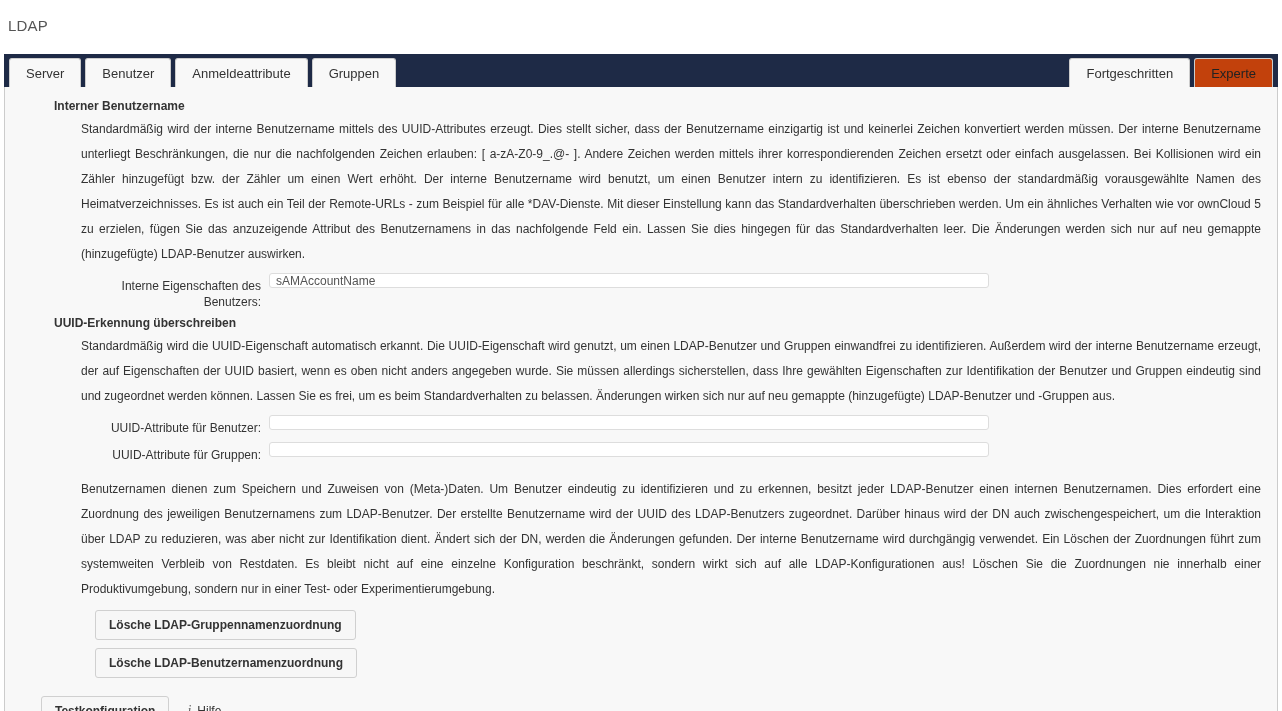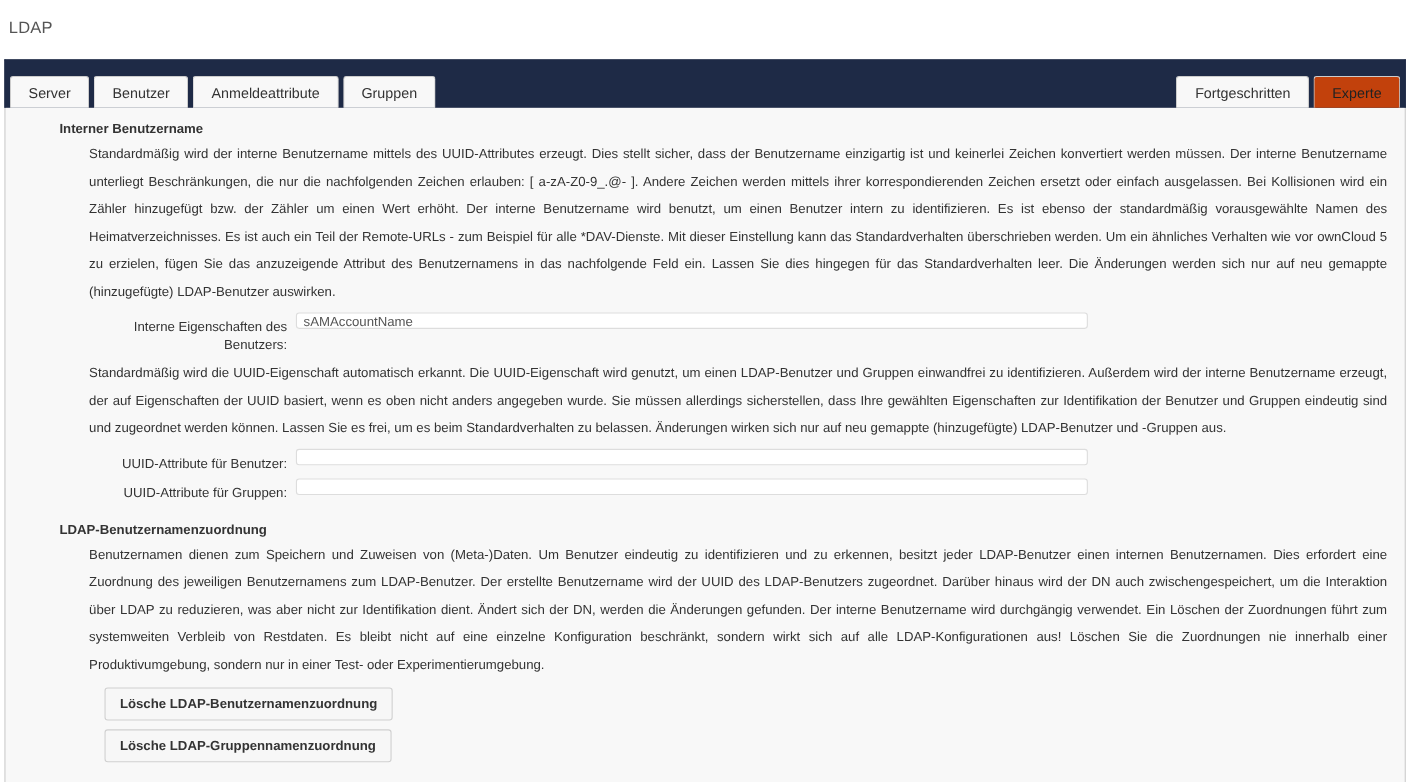--- a/index.html
+++ b/index.html
@@ -15,21 +15,21 @@
   }
   #page-title {
     font-size: 15px;
     color: #555555;
     padding: 7px 0 10px 8px;
     font-weight: normal;
     letter-spacing: 0.2px;
   }
   .tabbar {
     position: relative;
-    height: 44px;
+    height: 33px;
     background: #1e2a46;
     border: 1px solid #1e2a46;
     border-bottom: none;
     display: flex;
     align-items: flex-end;
     padding: 0 4px;
     margin: 0 4px;
   }
   .tabbar .left-tabs { display: flex; align-items: flex-end; }
   .tabbar .right-tabs { display: flex; align-items: flex-end; margin-left: auto; }
@@ -164,39 +164,39 @@
   <div class="section-desc">Standardmäßig wird der interne Benutzername mittels des UUID-Attributes erzeugt. Dies stellt sicher, dass der Benutzername einzigartig ist und keinerlei Zeichen konvertiert werden müssen. Der interne Benutzername unterliegt Beschränkungen, die nur die nachfolgenden Zeichen erlauben: [ a-zA-Z0-9_.@- ]. Andere Zeichen werden mittels ihrer korrespondierenden Zeichen ersetzt oder einfach ausgelassen. Bei Kollisionen wird ein Zähler hinzugefügt bzw. der Zähler um einen Wert erhöht. Der interne Benutzername wird benutzt, um einen Benutzer intern zu identifizieren. Es ist ebenso der standardmäßig vorausgewählte Namen des Heimatverzeichnisses. Es ist auch ein Teil der Remote-URLs - zum Beispiel für alle *DAV-Dienste. Mit dieser Einstellung kann das Standardverhalten überschrieben werden. Um ein ähnliches Verhalten wie vor ownCloud 5 zu erzielen, fügen Sie das anzuzeigende Attribut des Benutzernamens in das nachfolgende Feld ein. Lassen Sie dies hingegen für das Standardverhalten leer. Die Änderungen werden sich nur auf neu gemappte (hinzugefügte) LDAP-Benutzer auswirken.</div>
 
   <div class="field-row">
     <div class="field-label">
       <span>Interne Eigenschaften des</span>
       <span class="line2">Benutzers:</span>
     </div>
     <input class="text-input" type="text" value="sAMAccountName" style="">
   </div>
 
+  <div class="section-title">UUID-Erkennung überschreiben</div>
   <div class="section-desc">Standardmäßig wird die UUID-Eigenschaft automatisch erkannt. Die UUID-Eigenschaft wird genutzt, um einen LDAP-Benutzer und Gruppen einwandfrei zu identifizieren. Außerdem wird der interne Benutzername erzeugt, der auf Eigenschaften der UUID basiert, wenn es oben nicht anders angegeben wurde. Sie müssen allerdings sicherstellen, dass Ihre gewählten Eigenschaften zur Identifikation der Benutzer und Gruppen eindeutig sind und zugeordnet werden können. Lassen Sie es frei, um es beim Standardverhalten zu belassen. Änderungen wirken sich nur auf neu gemappte (hinzugefügte) LDAP-Benutzer und -Gruppen aus.</div>
 
   <div class="field-row">
     <div class="field-label">UUID-Attribute für Benutzer:</div>
     <input class="text-input" type="text" value="" style="">
   </div>
 
   <div class="field-row">
     <div class="field-label">UUID-Attribute für Gruppen:</div>
     <input class="text-input" type="text" value="" style="">
   </div>
 
   <div class="spacer-8"></div>
 
-  <div class="section-title">LDAP-Benutzernamenzuordnung</div>
   <div class="section-desc">Benutzernamen dienen zum Speichern und Zuweisen von (Meta-)Daten. Um Benutzer eindeutig zu identifizieren und zu erkennen, besitzt jeder LDAP-Benutzer einen internen Benutzernamen. Dies erfordert eine Zuordnung des jeweiligen Benutzernamens zum LDAP-Benutzer. Der erstellte Benutzername wird der UUID des LDAP-Benutzers zugeordnet. Darüber hinaus wird der DN auch zwischengespeichert, um die Interaktion über LDAP zu reduzieren, was aber nicht zur Identifikation dient. Ändert sich der DN, werden die Änderungen gefunden. Der interne Benutzername wird durchgängig verwendet. Ein Löschen der Zuordnungen führt zum systemweiten Verbleib von Restdaten. Es bleibt nicht auf eine einzelne Konfiguration beschränkt, sondern wirkt sich auf alle LDAP-Konfigurationen aus! Löschen Sie die Zuordnungen nie innerhalb einer Produktivumgebung, sondern nur in einer Test- oder Experimentierumgebung.</div>
 
+  <button class="btn">Lösche LDAP-Gruppennamenzuordnung</button>
   <button class="btn">Lösche LDAP-Benutzernamenzuordnung</button>
-  <button class="btn">Lösche LDAP-Gruppennamenzuordnung</button>
 
   <div class="footer-row">
     <button class="btn">Testkonfiguration</button>
     <span class="info-i">i</span>
     <a class="help-link" href="#">Hilfe</a>
   </div>
 
 </div>
 
 </body></html>

